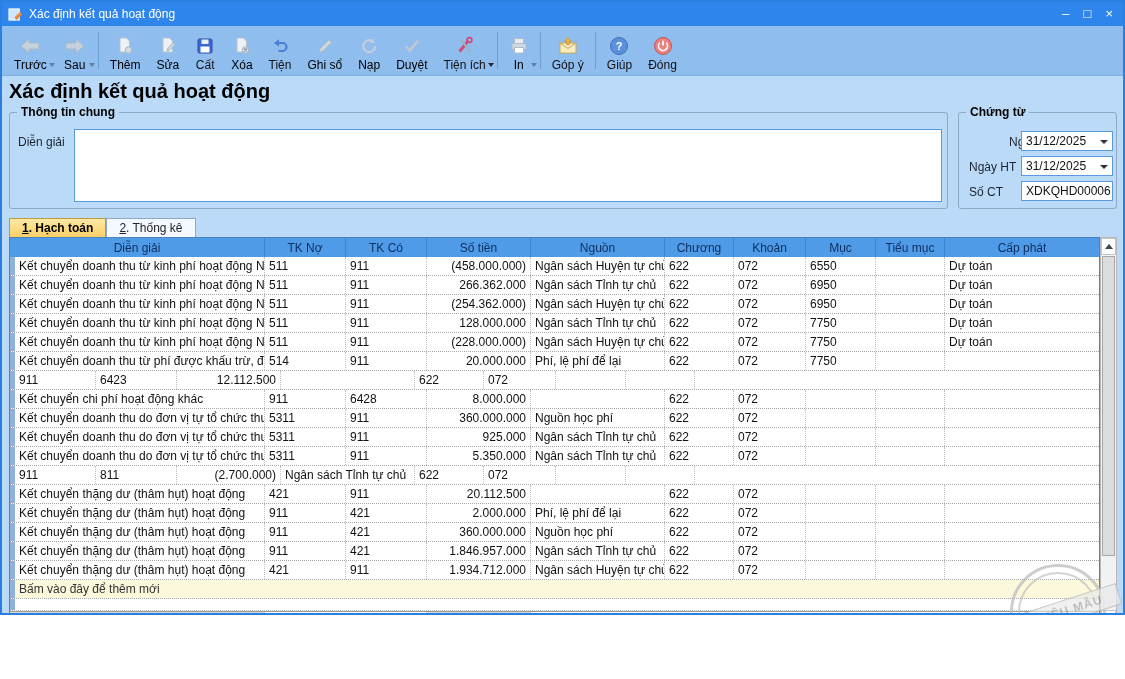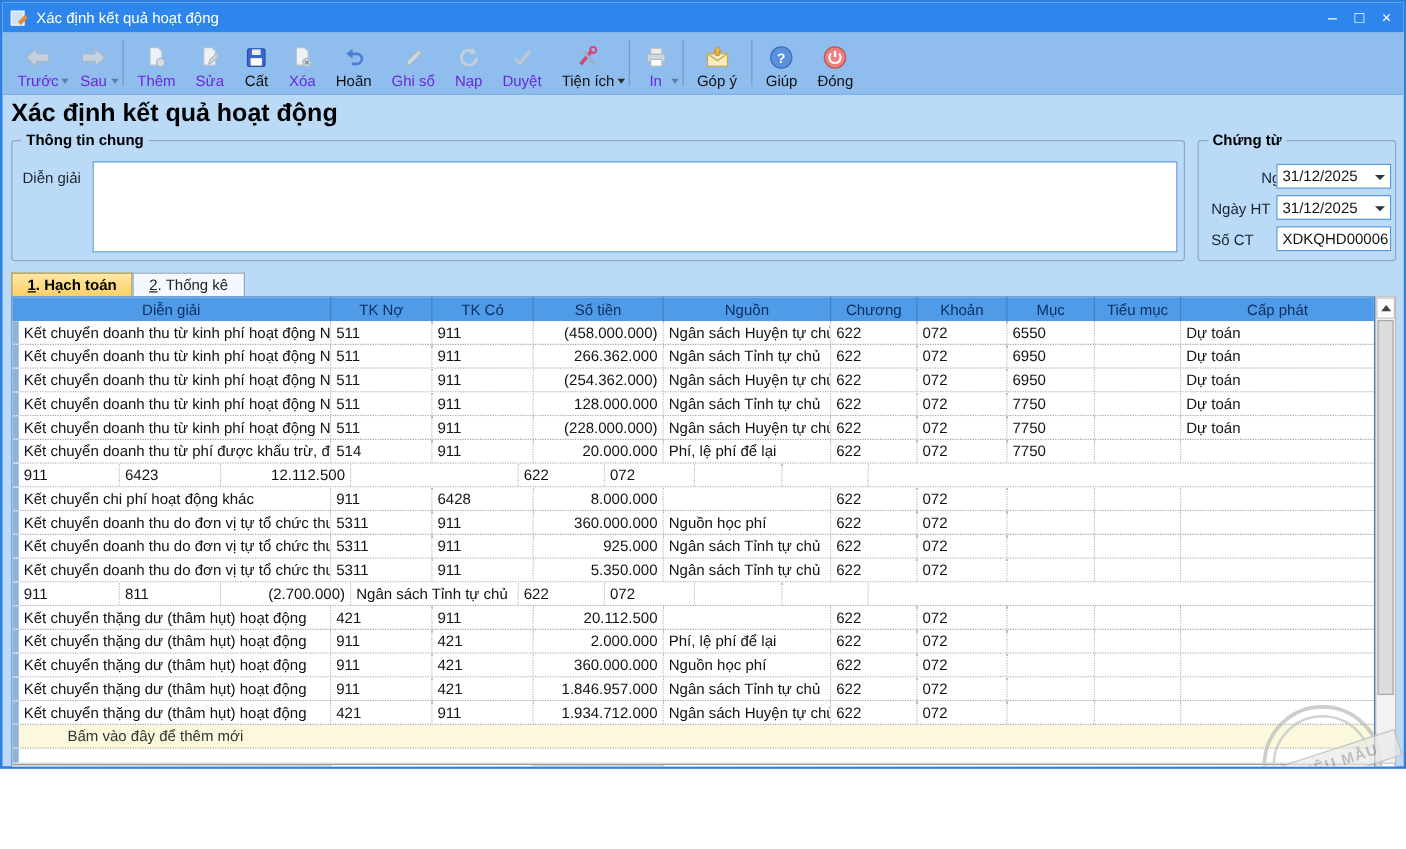--- a/index.html
+++ b/index.html
@@ -17,21 +17,21 @@
   .win-btn { color:#fff; font-size:13px; line-height:24px; cursor:default; }
 
   
   .toolbar { position:absolute; left:0; top:24px; width:1121px; height:50px;
              background:#8fbdee; display:flex; align-items:stretch; padding-left:4px;
              border-bottom:1px solid #7fb0e4; }
   .tb-item { display:flex; flex-direction:column; align-items:center; justify-content:flex-end;
              padding:3px 8px 3px 8px; position:relative; }
   .tb-item .tb-icon { height:24px; display:flex; align-items:center; }
   .tb-item .tb-label { font-size:12px; color:#111; white-space:nowrap; }
-  .tb-item.disabled .tb-label { color:#6d28d9; }
+  .tb-item.disabled .tb-label { color:#000000; }
   .tb-sep { width:1px; background:#6d9fd0; margin:6px 3px; }
   .tb-caret { position:absolute; right:0px; bottom:8px; width:0; height:0;
               border-left:3.5px solid transparent; border-right:3.5px solid transparent;
               border-top:4px solid #2a2a2a; }
   .tb-item.disabled .tb-caret { border-top-color:#5f7fa4; }
 
   
   .page-title { position:absolute; left:7px; top:78px; font-size:20px; font-weight:bold; color:#000; }
 
   
@@ -62,21 +62,21 @@
   .grid { position:absolute; left:7px; top:235px; width:1091px; height:391px;
           background:#fff; border:1px solid #4a84bf; }
   .grid-header { display:flex; height:19px; background:#4f9be8; }
   .gh-cell { height:19px; display:flex; align-items:center; justify-content:center;
              color:#0d2f5f; font-size:12px; border-right:1px solid #3f83cc; overflow:hidden; white-space:nowrap; }
   .grid-row { display:flex; height:19px; border-bottom:1px dotted #a8a8a8; background:#fff; }
   .row-ind { width:5px; background:#8fb2d8; flex:none; }
   .g-cell { height:100%; padding:0 4px; display:flex; align-items:center;
             border-right:1px dotted #c0c0c0; overflow:hidden; white-space:nowrap; font-size:12px; color:#111; }
   .g-cell.num { justify-content:flex-end; }
-  .add-row { display:flex; height:19px; background:#fbf8dc; border-bottom:1px dotted #a8a8a8;gap:35px; }
+  .add-row { display:flex; height:19px; background:#fbf8dc; border-bottom:1px dotted #a8a8a8; }
   .add-row .add-label { padding:0 4px; display:flex; align-items:center; font-size:12px; color:#333; }
   .empty-row { display:flex; height:12px; background:#fff; border-bottom:1px dotted #c0c0c0; }
   .grid-footer { display:flex; height:18px; background:#fff; border-top:1px solid #9a9a9a; }
   .gf-cell { height:100%; display:flex; align-items:center; padding:0 4px; font-size:12px;
              border-right:1px solid #c2c2c2; overflow:hidden; white-space:nowrap; }
   .gf-gray { background:#d9d9d9; }
   .gf-num { justify-content:flex-end; background:#d9d9d9; }
 
   
   .vscroll { position:absolute; left:1098px; top:235px; width:17px; height:391px;
@@ -190,21 +190,21 @@
         </span>
         <span class="tb-label">Xóa</span>
       </div>
       <div class="tb-item">
         <span class="tb-icon">
           <svg width="20" height="20" viewBox="0 0 20 20">
             <path d="M6 7 H12.5 a4 4 0 0 1 0 8 H8.5" fill="none" stroke="#4a7fd8" stroke-width="2.2"></path>
             <path d="M9 3.2 L4 7 L9 10.8 Z" fill="#4a7fd8"></path>
           </svg>
         </span>
-        <span class="tb-label">Hoãn</span>
+        <span class="tb-label">Tiện</span>
       </div>
       <div class="tb-item disabled">
         <span class="tb-icon">
           <svg width="20" height="20" viewBox="0 0 20 20">
             <path d="M4 16.5 L5.2 12.5 L13.8 4 L16.3 6.5 L7.8 15.2 Z" fill="#cfd8e0" stroke="#aab8c4"></path>
           </svg>
         </span>
         <span class="tb-label">Ghi sổ</span>
       </div>
       <div class="tb-item disabled">

